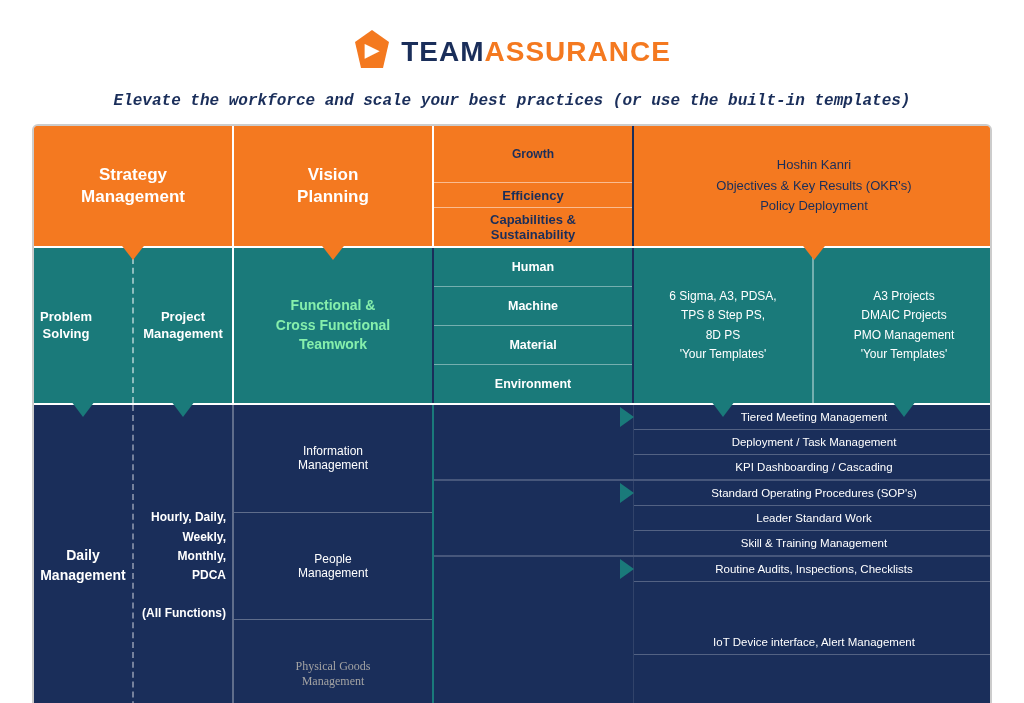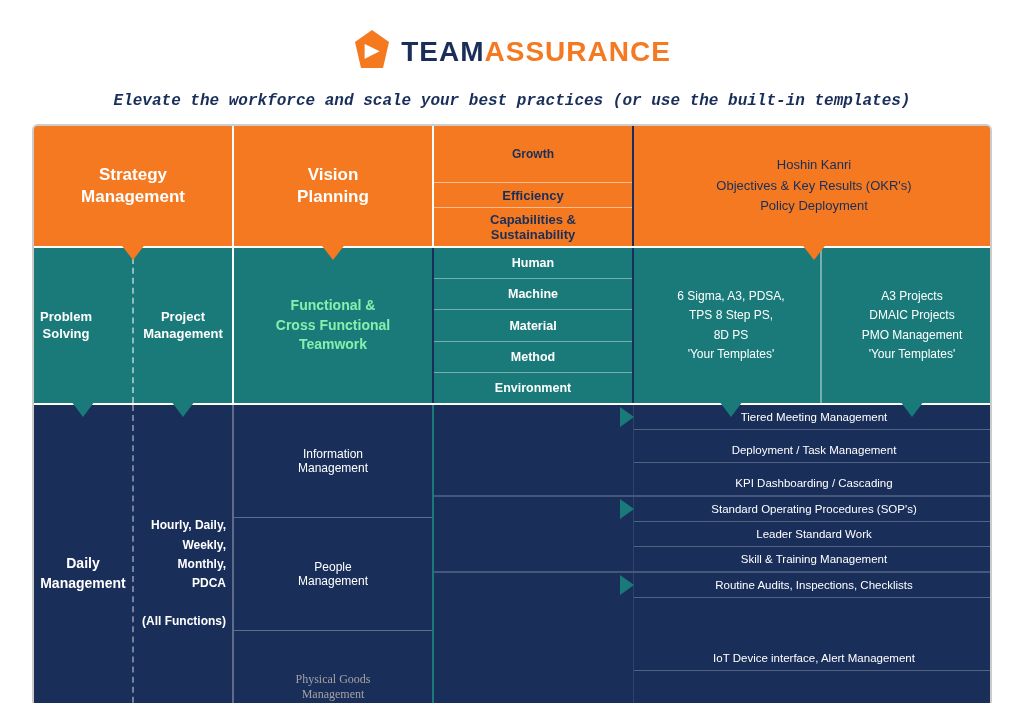--- a/index.html
+++ b/index.html
@@ -143,25 +143,24 @@
       </div>
 
       <div style="background:#1a7a7a; border-right:2px solid #1a2e5a; display:flex; align-items:center; justify-content:center; padding:14px 10px; position:relative;">
         <div class="cell-text-white-teal" style="color:#86efac; font-weight:700; font-size:14px; text-align:center; line-height:1.4;">Functional &amp;<br>Cross Functional<br>Teamwork</div>
       </div>
 
       <div style="background:#1a7a7a; border-right:2px solid #1a2e5a; display:flex; flex-direction:column;">
         <div style="flex:1; display:flex; align-items:center; justify-content:center; color:#fff; font-size:12.5px; font-weight:600; border-bottom:1px solid rgba(255,255,255,0.4); padding:4px 10px; text-align:center;">Human</div>
         <div style="flex:1; display:flex; align-items:center; justify-content:center; color:#fff; font-size:12.5px; font-weight:600; border-bottom:1px solid rgba(255,255,255,0.4); padding:4px 10px; text-align:center;">Machine</div>
         <div style="flex:1; display:flex; align-items:center; justify-content:center; color:#fff; font-size:12.5px; font-weight:600; border-bottom:1px solid rgba(255,255,255,0.4); padding:4px 10px; text-align:center;">Material</div>
-        <div style="flex:1; display:flex; align-items:center; justify-content:center; color:#fff; font-size:12.5px; font-weight:600; border-bottom:1px solid rgba(255,255,255,0.4); padding:4px 10px; text-align:center;">Method</div>
         <div style="flex:1; display:flex; align-items:center; justify-content:center; color:#fff; font-size:12.5px; font-weight:600; padding:4px 10px; text-align:center;">Environment</div>
       </div>
 
-      <div style="display:grid; grid-template-columns:180px 180px; background:#1a7a7a;margin-left:8px;">
+      <div style="display:grid; grid-template-columns:180px 180px; background:#1a7a7a;">
         <div style="display:flex; align-items:center; justify-content:center; padding:10px 8px; border-right:2px solid rgba(255,255,255,0.4); text-align:center; position:relative;">
           <div style="position:absolute; bottom:-14px; left:50%; transform:translateX(-50%); z-index:10;">
             <div style="width:0;height:0;border-left:12px solid transparent;border-right:12px solid transparent;border-top:16px solid #1a7a7a;"></div>
           </div>
           <div style="color:#fff; font-size:12px; line-height:1.6; text-align:center;">6 Sigma, A3, PDSA,<br>TPS 8 Step PS,<br>8D PS<br>'Your Templates'</div>
         </div>
         <div style="display:flex; align-items:center; justify-content:center; padding:10px 8px; text-align:center; position:relative;">
           <div style="position:absolute; bottom:-14px; left:50%; transform:translateX(-50%); z-index:10;">
             <div style="width:0;height:0;border-left:12px solid transparent;border-right:12px solid transparent;border-top:16px solid #1a7a7a;"></div>
           </div>
@@ -185,21 +184,21 @@
       <div style="background:#1a2e5a; border-right:2px solid #1a7a7a; display:flex; flex-direction:column;">
         <div style="flex:1; display:flex; align-items:center; justify-content:center; color:#fff; font-size:12px; font-weight:500; border-bottom:1px solid rgba(255,255,255,0.3); padding:6px 10px; text-align:center;">Information<br>Management</div>
         <div style="flex:1; display:flex; align-items:center; justify-content:center; color:#fff; font-size:12px; font-weight:500; border-bottom:1px solid rgba(255,255,255,0.3); padding:6px 10px; text-align:center;">People<br>Management</div>
         <div style="flex:1; display:flex; align-items:center; justify-content:center; color:#a3a3a3; font-size:12px; font-weight:500; padding:6px 10px; text-align:center;font-family:Liberation Serif, serif;">Physical Goods<br>Management</div>
       </div>
 
       <div style="background:#1a2e5a; grid-column: 4 / 6; display:flex; flex-direction:column;">
 
         <div style="flex:1; display:grid; grid-template-columns: 200px 1fr; border-bottom:2px solid rgba(255,255,255,0.2);">
           <div style="background:#1a2e5a; border-right:1px solid rgba(255,255,255,0.1);"></div>
-          <div style="display:flex; flex-direction:column;gap:8px;">
+          <div style="display:flex; flex-direction:column;">
             <div style="flex:1; display:flex; align-items:center; justify-content:center; color:#fff; font-size:11.5px; border-bottom:1px solid rgba(255,255,255,0.25); padding:6px 14px; text-align:center; position:relative;">
               <div style="position:absolute; left:-14px; top:50%; transform:translateY(-50%);">
                 <div style="width:0;height:0;border-top:10px solid transparent;border-bottom:10px solid transparent;border-left:14px solid #1a7a7a;"></div>
               </div>
               <span>Tiered Meeting Management</span>
             </div>
             <div style="flex:1; display:flex; align-items:center; justify-content:center; color:#fff; font-size:11.5px; border-bottom:1px solid rgba(255,255,255,0.25); padding:6px 14px; text-align:center;">
               <span>Deployment / Task Management</span>
             </div>
             <div style="flex:1; display:flex; align-items:center; justify-content:center; color:#fff; font-size:11.5px; padding:6px 14px; text-align:center;">

